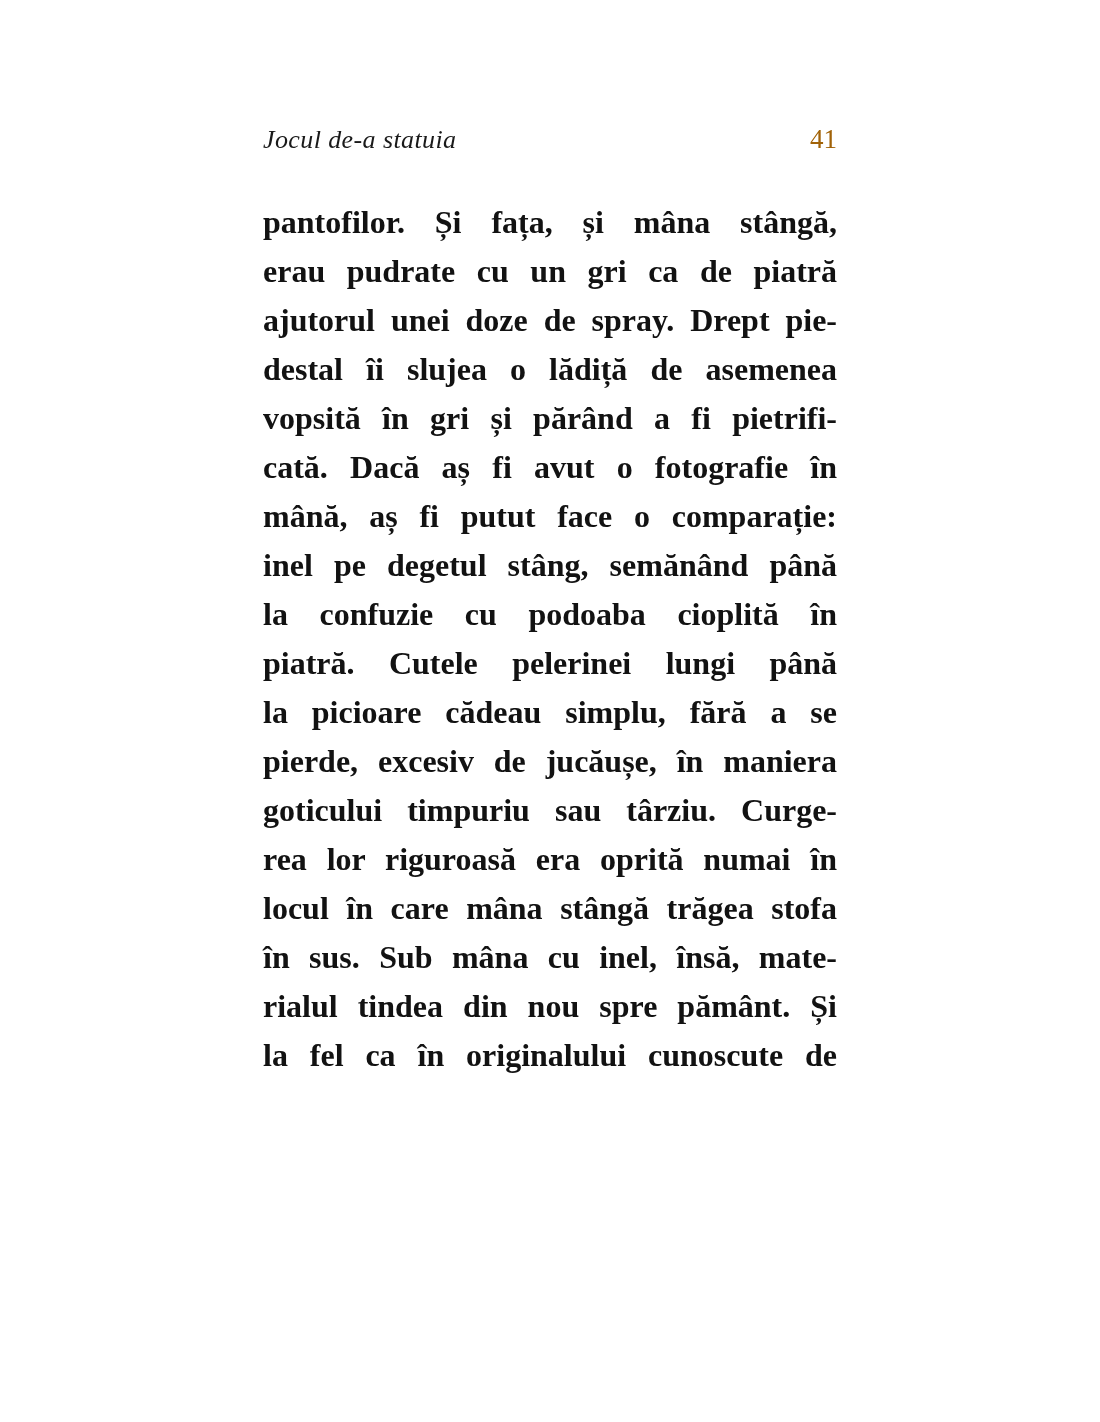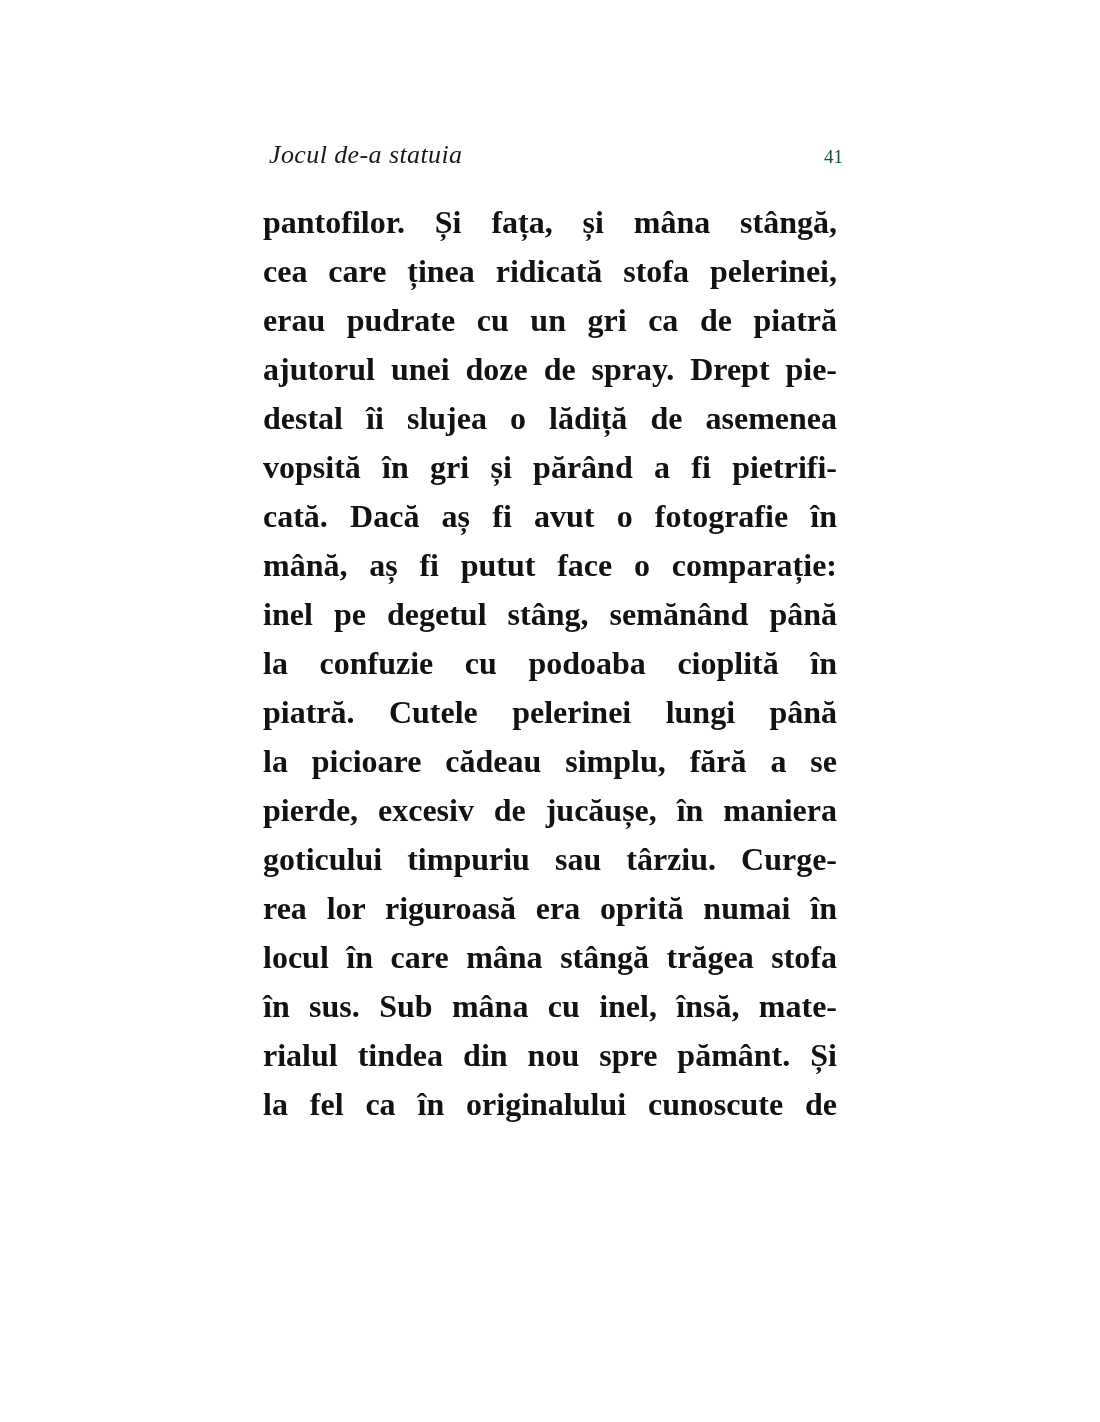--- a/index.html
+++ b/index.html
@@ -12,36 +12,35 @@
     width: 1100px;
     height: 1422px;
     background: #ffffff;
     overflow: hidden;
     font-family: "Liberation Serif", "DejaVu Serif", serif;
     color: #121212;
   }
   .running-header {
     position: absolute;
     left: 263px;
-    top: 140px;
+    top: 124px;
     width: 574px;
     display: flex;
     justify-content: space-between;
     align-items: baseline;
-    margin-left: 6px;
   }
   .running-title {
     font-style: italic;
     font-size: 26px;
     letter-spacing: 0.4px;
     color: #1a1a1a;
   }
   .page-number {
-    font-size: 19px;
-    color: #14532d;
+    font-size: 27px;
+    color: #a16207;
   }
   .body-text {
     position: absolute;
     left: 263px;
     top: 198px;
     width: 574px;
   }
   .text-line {
     font-size: 32px;
     line-height: 49px;
@@ -58,21 +57,20 @@
 
 <div class="page">
 
   <div class="running-header">
     <span class="running-title">Jocul de-a statuia</span>
     <span class="page-number">41</span>
   </div>
 
   <div class="body-text">
     <div class="text-line">pantofilor. Și fața, și mâna stângă,</div>
-    <div class="text-line">cea care ținea ridicată stofa pelerinei,</div>
     <div class="text-line">erau pudrate cu un gri ca de piatră</div>
     <div class="text-line">ajutorul unei doze de spray. Drept pie-</div>
     <div class="text-line">destal îi slujea o lădiță de asemenea</div>
     <div class="text-line">vopsită în gri și părând a fi pietrifi-</div>
     <div class="text-line">cată. Dacă aș fi avut o fotografie în</div>
     <div class="text-line">mână, aș fi putut face o comparație:</div>
     <div class="text-line">inel pe degetul stâng, semănând până</div>
     <div class="text-line">la confuzie cu podoaba cioplită în</div>
     <div class="text-line">piatră. Cutele pelerinei lungi până</div>
     <div class="text-line">la picioare cădeau simplu, fără a se</div>

